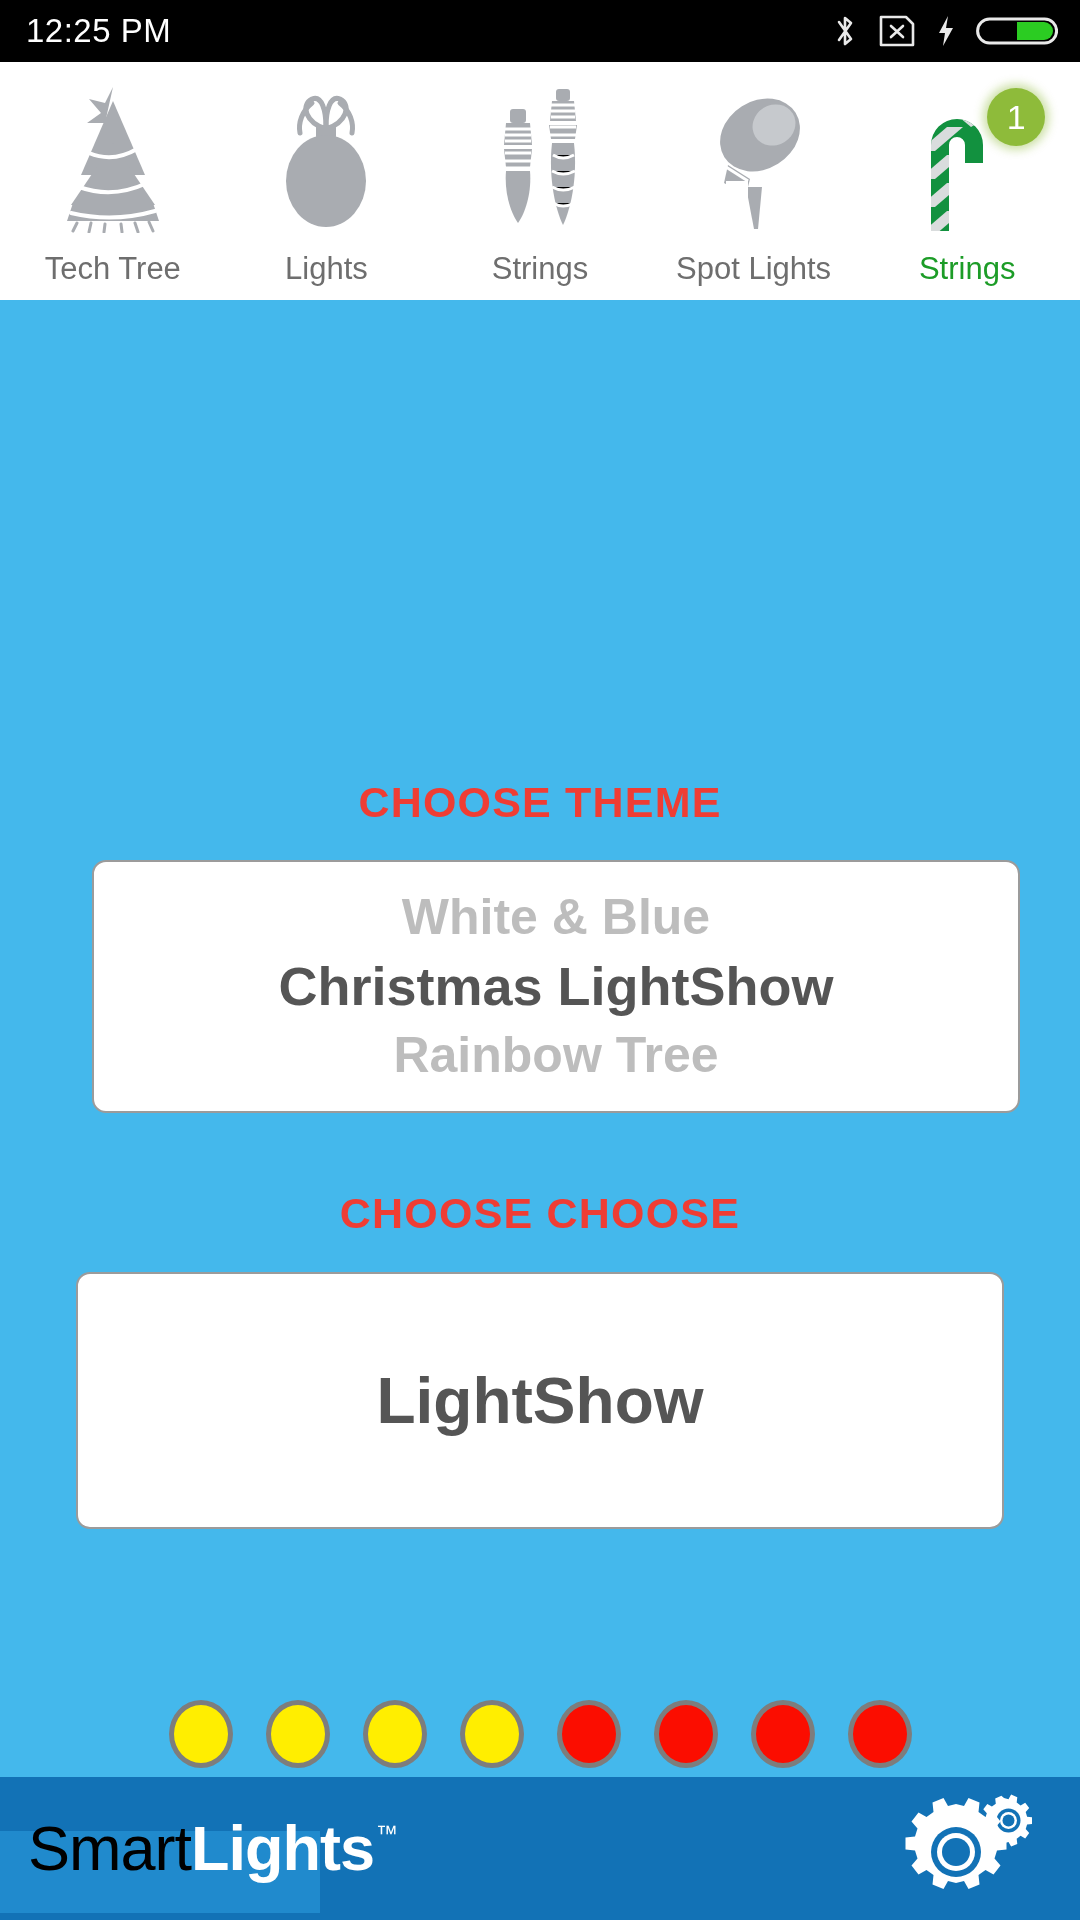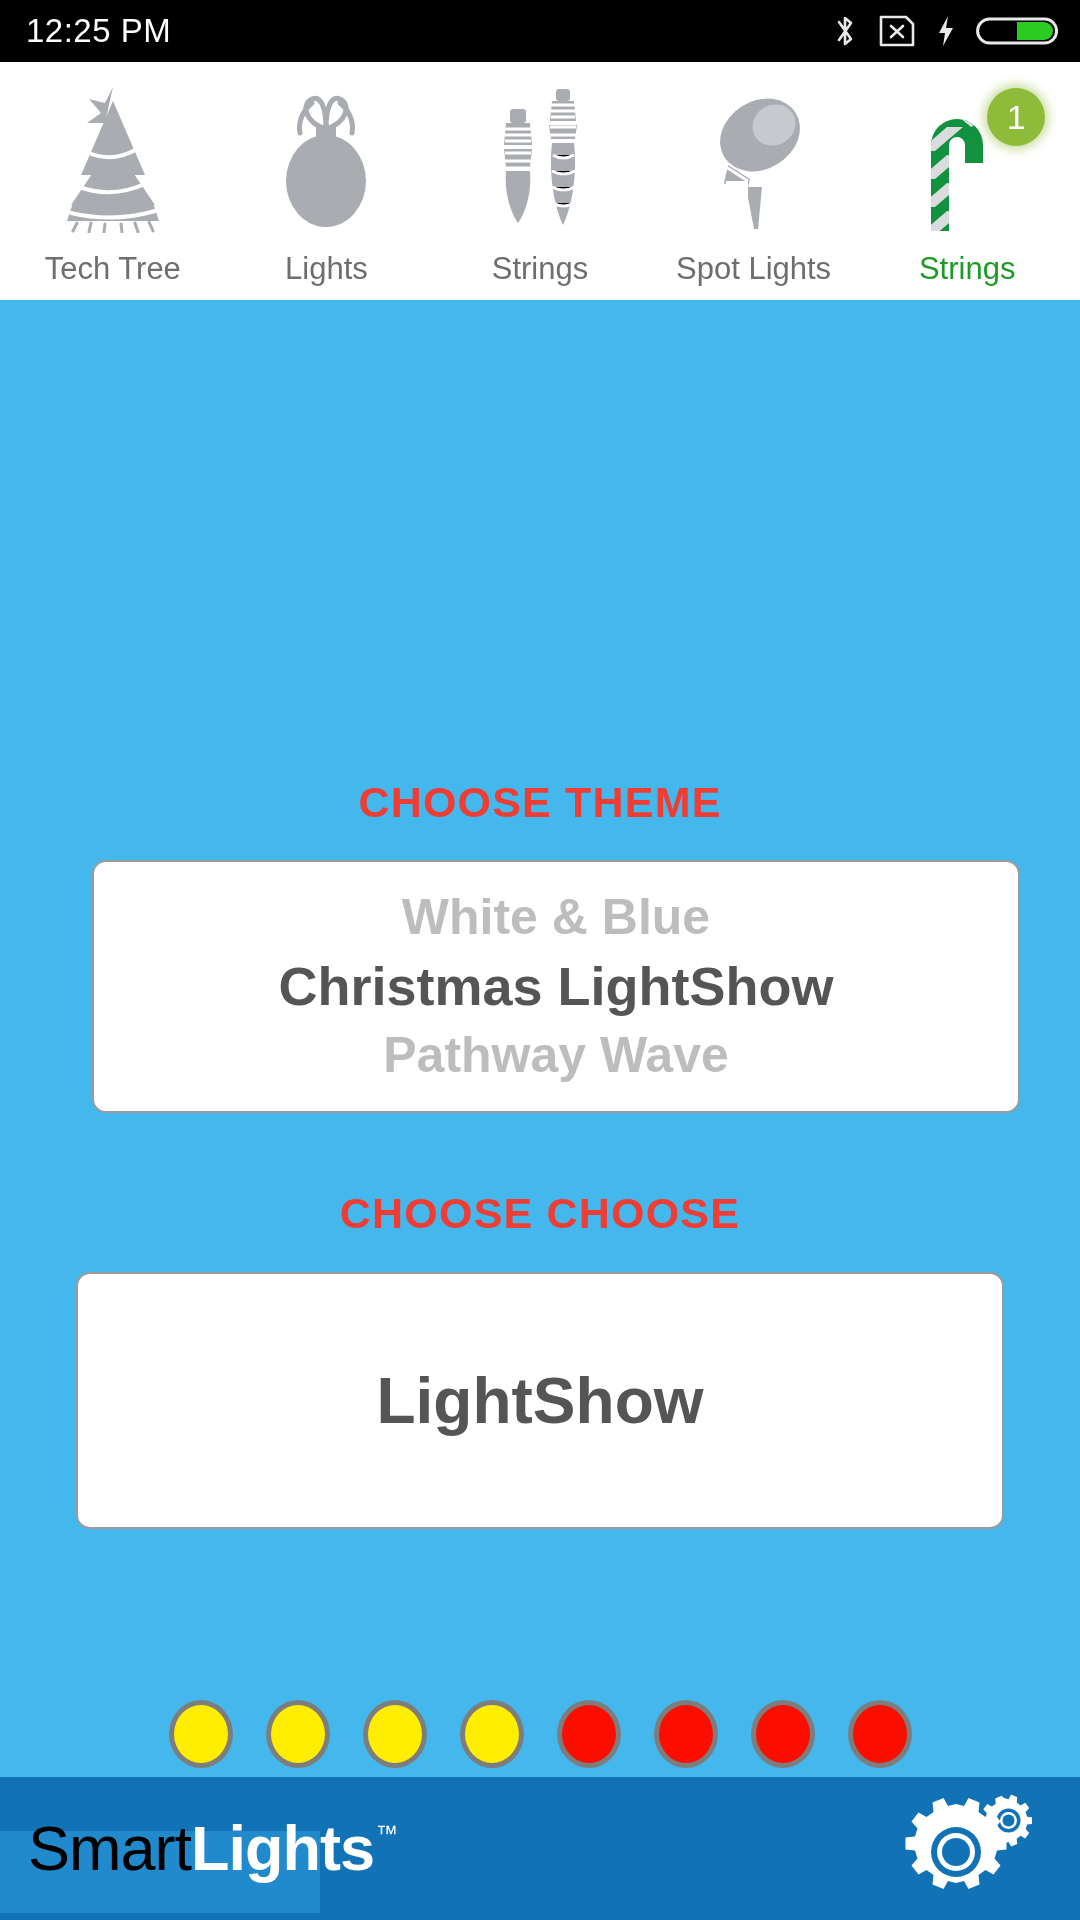--- a/index.html
+++ b/index.html
@@ -294,21 +294,21 @@
 
   </div>
 
   <div class="main">
 
     <div class="section-title theme-title">CHOOSE THEME</div>
 
     <div class="picker" id="theme-picker">
       <div class="picker-row dim">White &amp; Blue</div>
       <div class="picker-row sel">Christmas LightShow</div>
-      <div class="picker-row dim">Pathway Wave</div>
+      <div class="picker-row dim">Rainbow Tree</div>
     </div>
 
     <div class="section-title effects-title">CHOOSE CHOOSE</div>
 
     <div class="picker" id="effects-picker">
       <div class="picker-row sel">LightShow</div>
     </div>
 
     <div class="dots" id="color-dots">
         <div class="dot" style="background: rgb(255, 238, 0);"></div>

